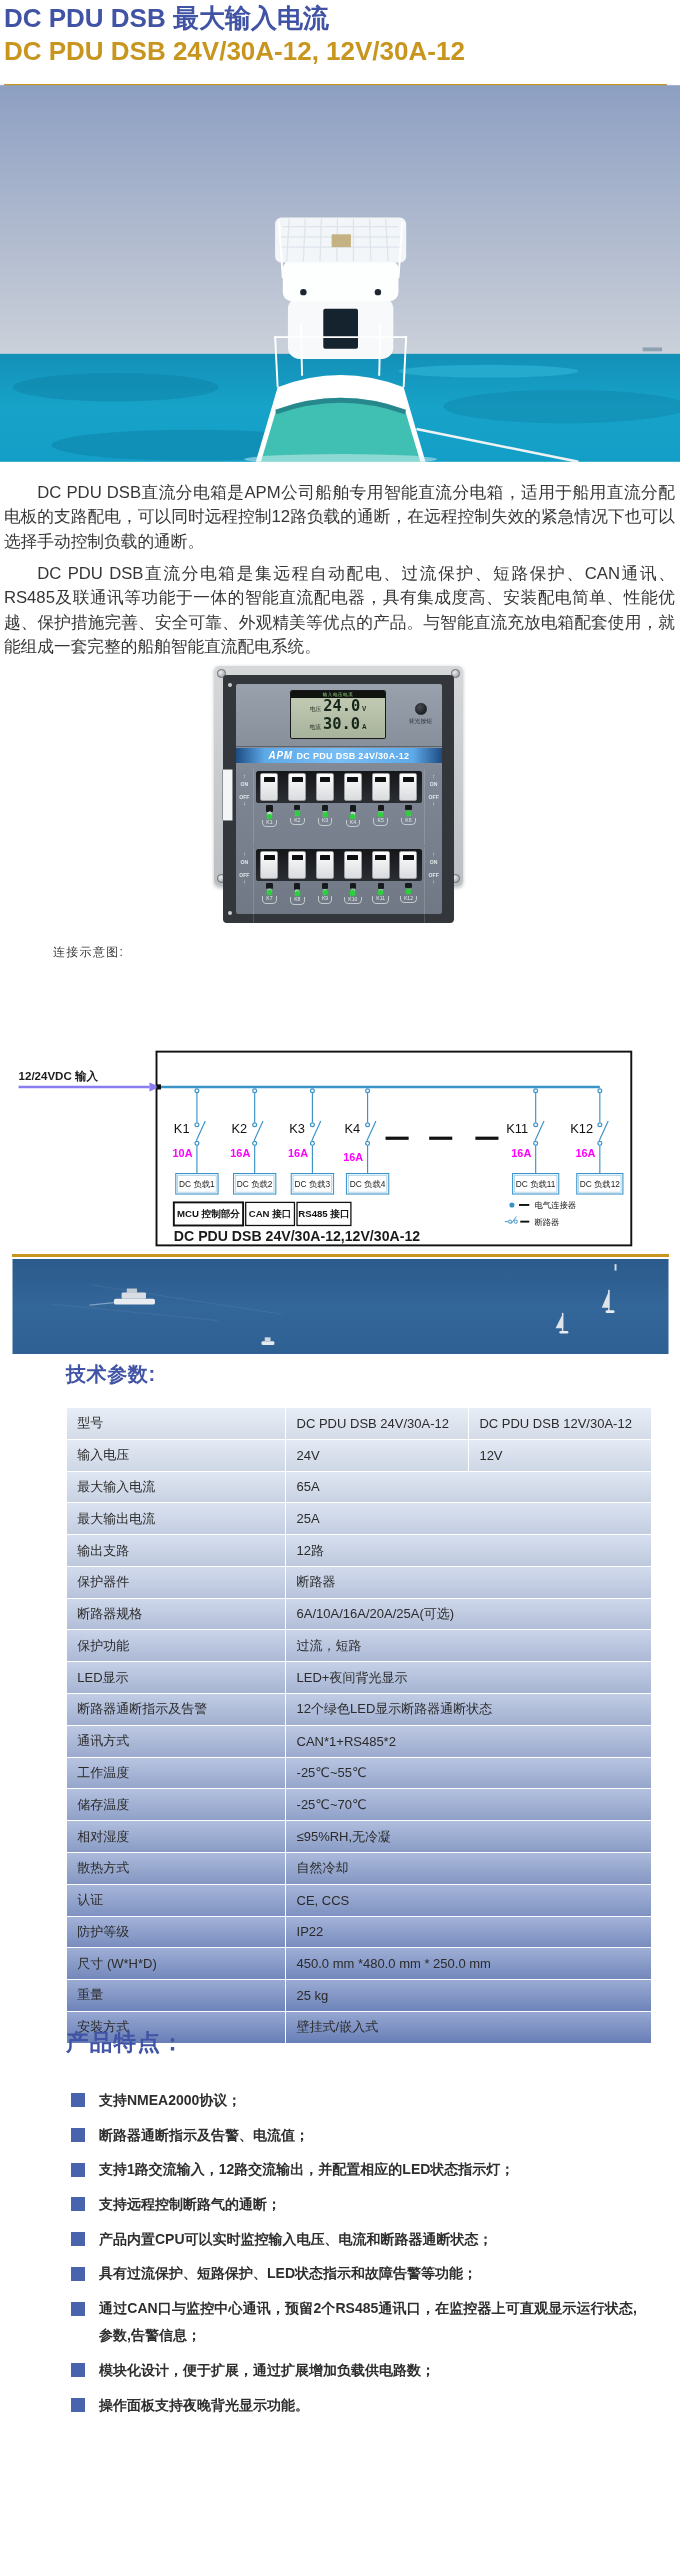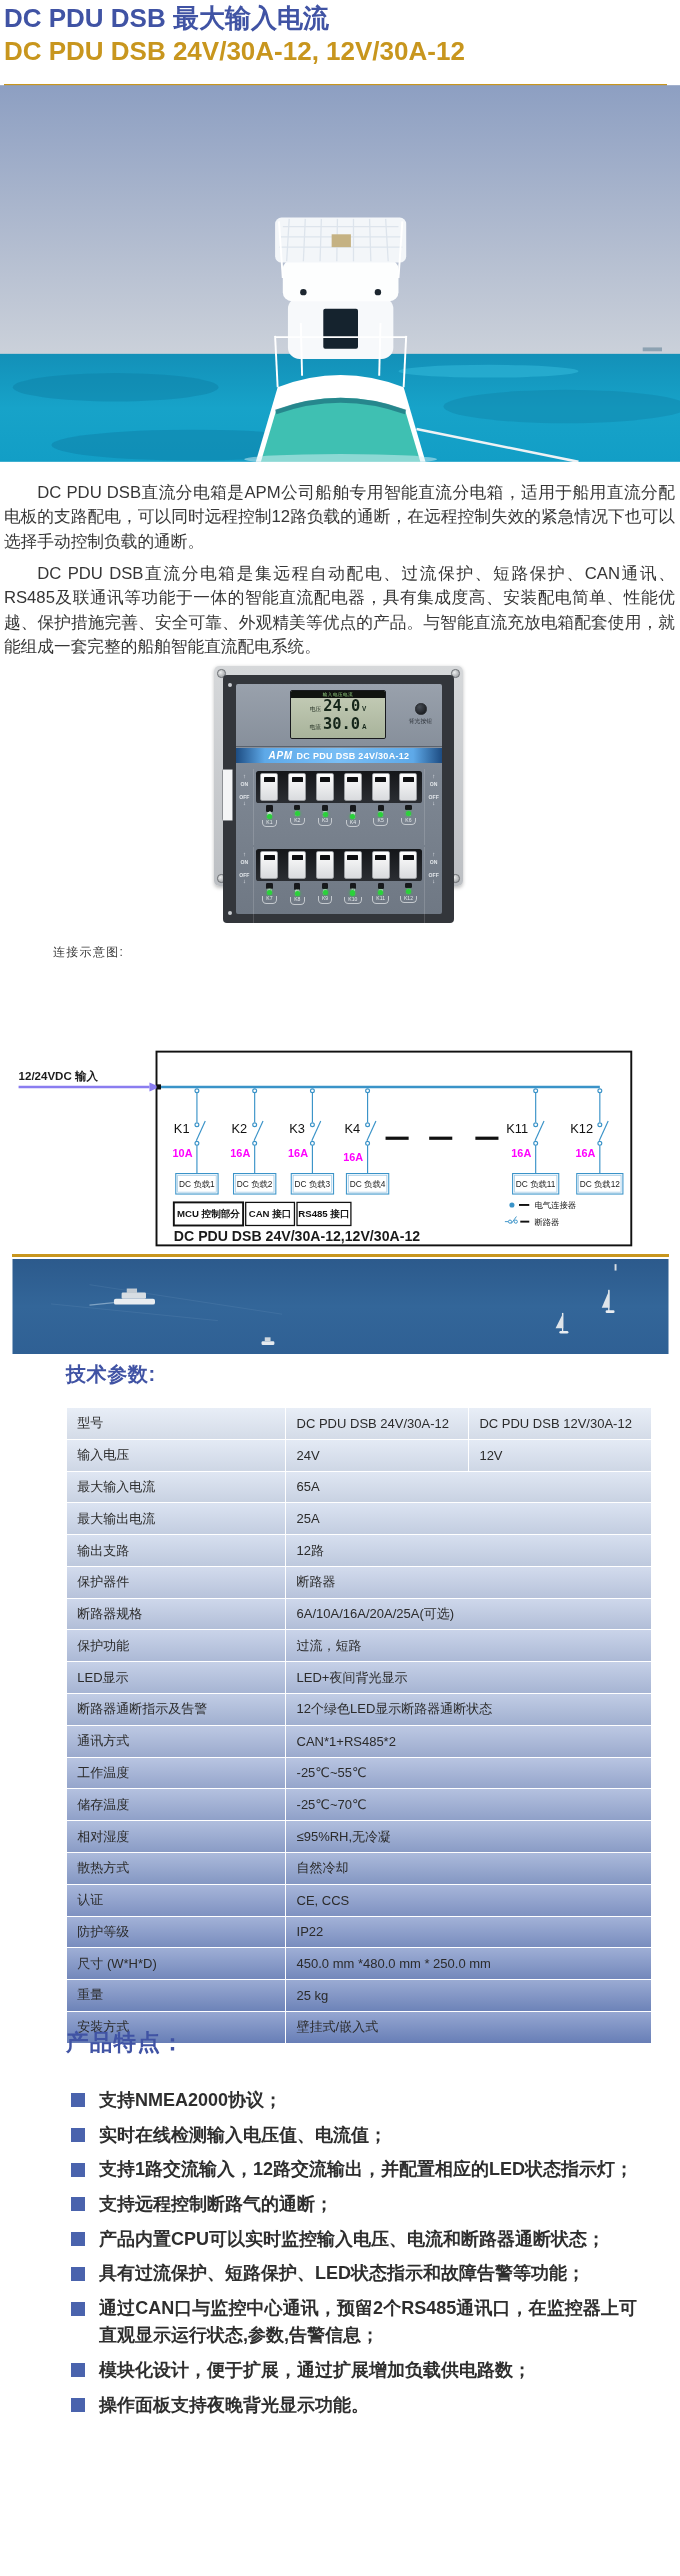--- a/index.html
+++ b/index.html
@@ -84,21 +84,21 @@
   tr:nth-child(13) td{background-color:#97a9d3;} tr:nth-child(14) td{background-color:#91a4d0;}
   tr:nth-child(15) td{background-color:#8b9fcd;} tr:nth-child(16) td{background-color:#8599cb;}
   tr:nth-child(17) td{background-color:#7f94c8;} tr:nth-child(18) td{background-color:#798fc5;}
   tr:nth-child(19) td{background-color:#738ac2;} tr:nth-child(20) td{background-color:#6d85c0;}
 
   
   .feat-head{position:absolute;top:2027px;left:66px;font-size:22.5px;font-weight:bold;color:#4053a4;letter-spacing:1.3px;}
   .feats{position:absolute;top:2087px;left:71px;width:566px;}
   .feat{display:flex;align-items:flex-start;margin-bottom:7.7px;}
   .bullet{flex:0 0 14px;height:14px;background:#4a63ad;margin:6.4px 14px 0 0;}
-  .feat-text{font-size:18px;line-height:27px;font-weight:bold;color:#2e2e2e;text-align:justify;}
+  .feat-text{font-size:14px;line-height:27px;font-weight:bold;color:#2e2e2e;text-align:justify;}
 
   svg text{font-family:"Liberation Sans","DejaVu Sans",sans-serif;}
 </style>
 </head>
 <body>
 
 <div id="page">
 
   <div class="title1">DC PDU DSB 最大输入电流</div>
   <div class="title2">DC PDU DSB  24V/30A-12, 12V/30A-12</div>
@@ -586,21 +586,21 @@
     </table>
 
   <div class="feat-head">产品特点：</div>
   <div class="feats">
     <div class="feat">
         <span class="bullet"></span>
         <div class="feat-text">支持NMEA2000协议；</div>
       </div>
     <div class="feat">
         <span class="bullet"></span>
-        <div class="feat-text">实时在线检测输入电压值、电流值；</div>
+        <div class="feat-text">断路器通断指示及告警、电流值；</div>
       </div>
     <div class="feat">
         <span class="bullet"></span>
         <div class="feat-text">支持1路交流输入，12路交流输出，并配置相应的LED状态指示灯；</div>
       </div>
     <div class="feat">
         <span class="bullet"></span>
         <div class="feat-text">支持远程控制断路气的通断；</div>
       </div>
     <div class="feat">

